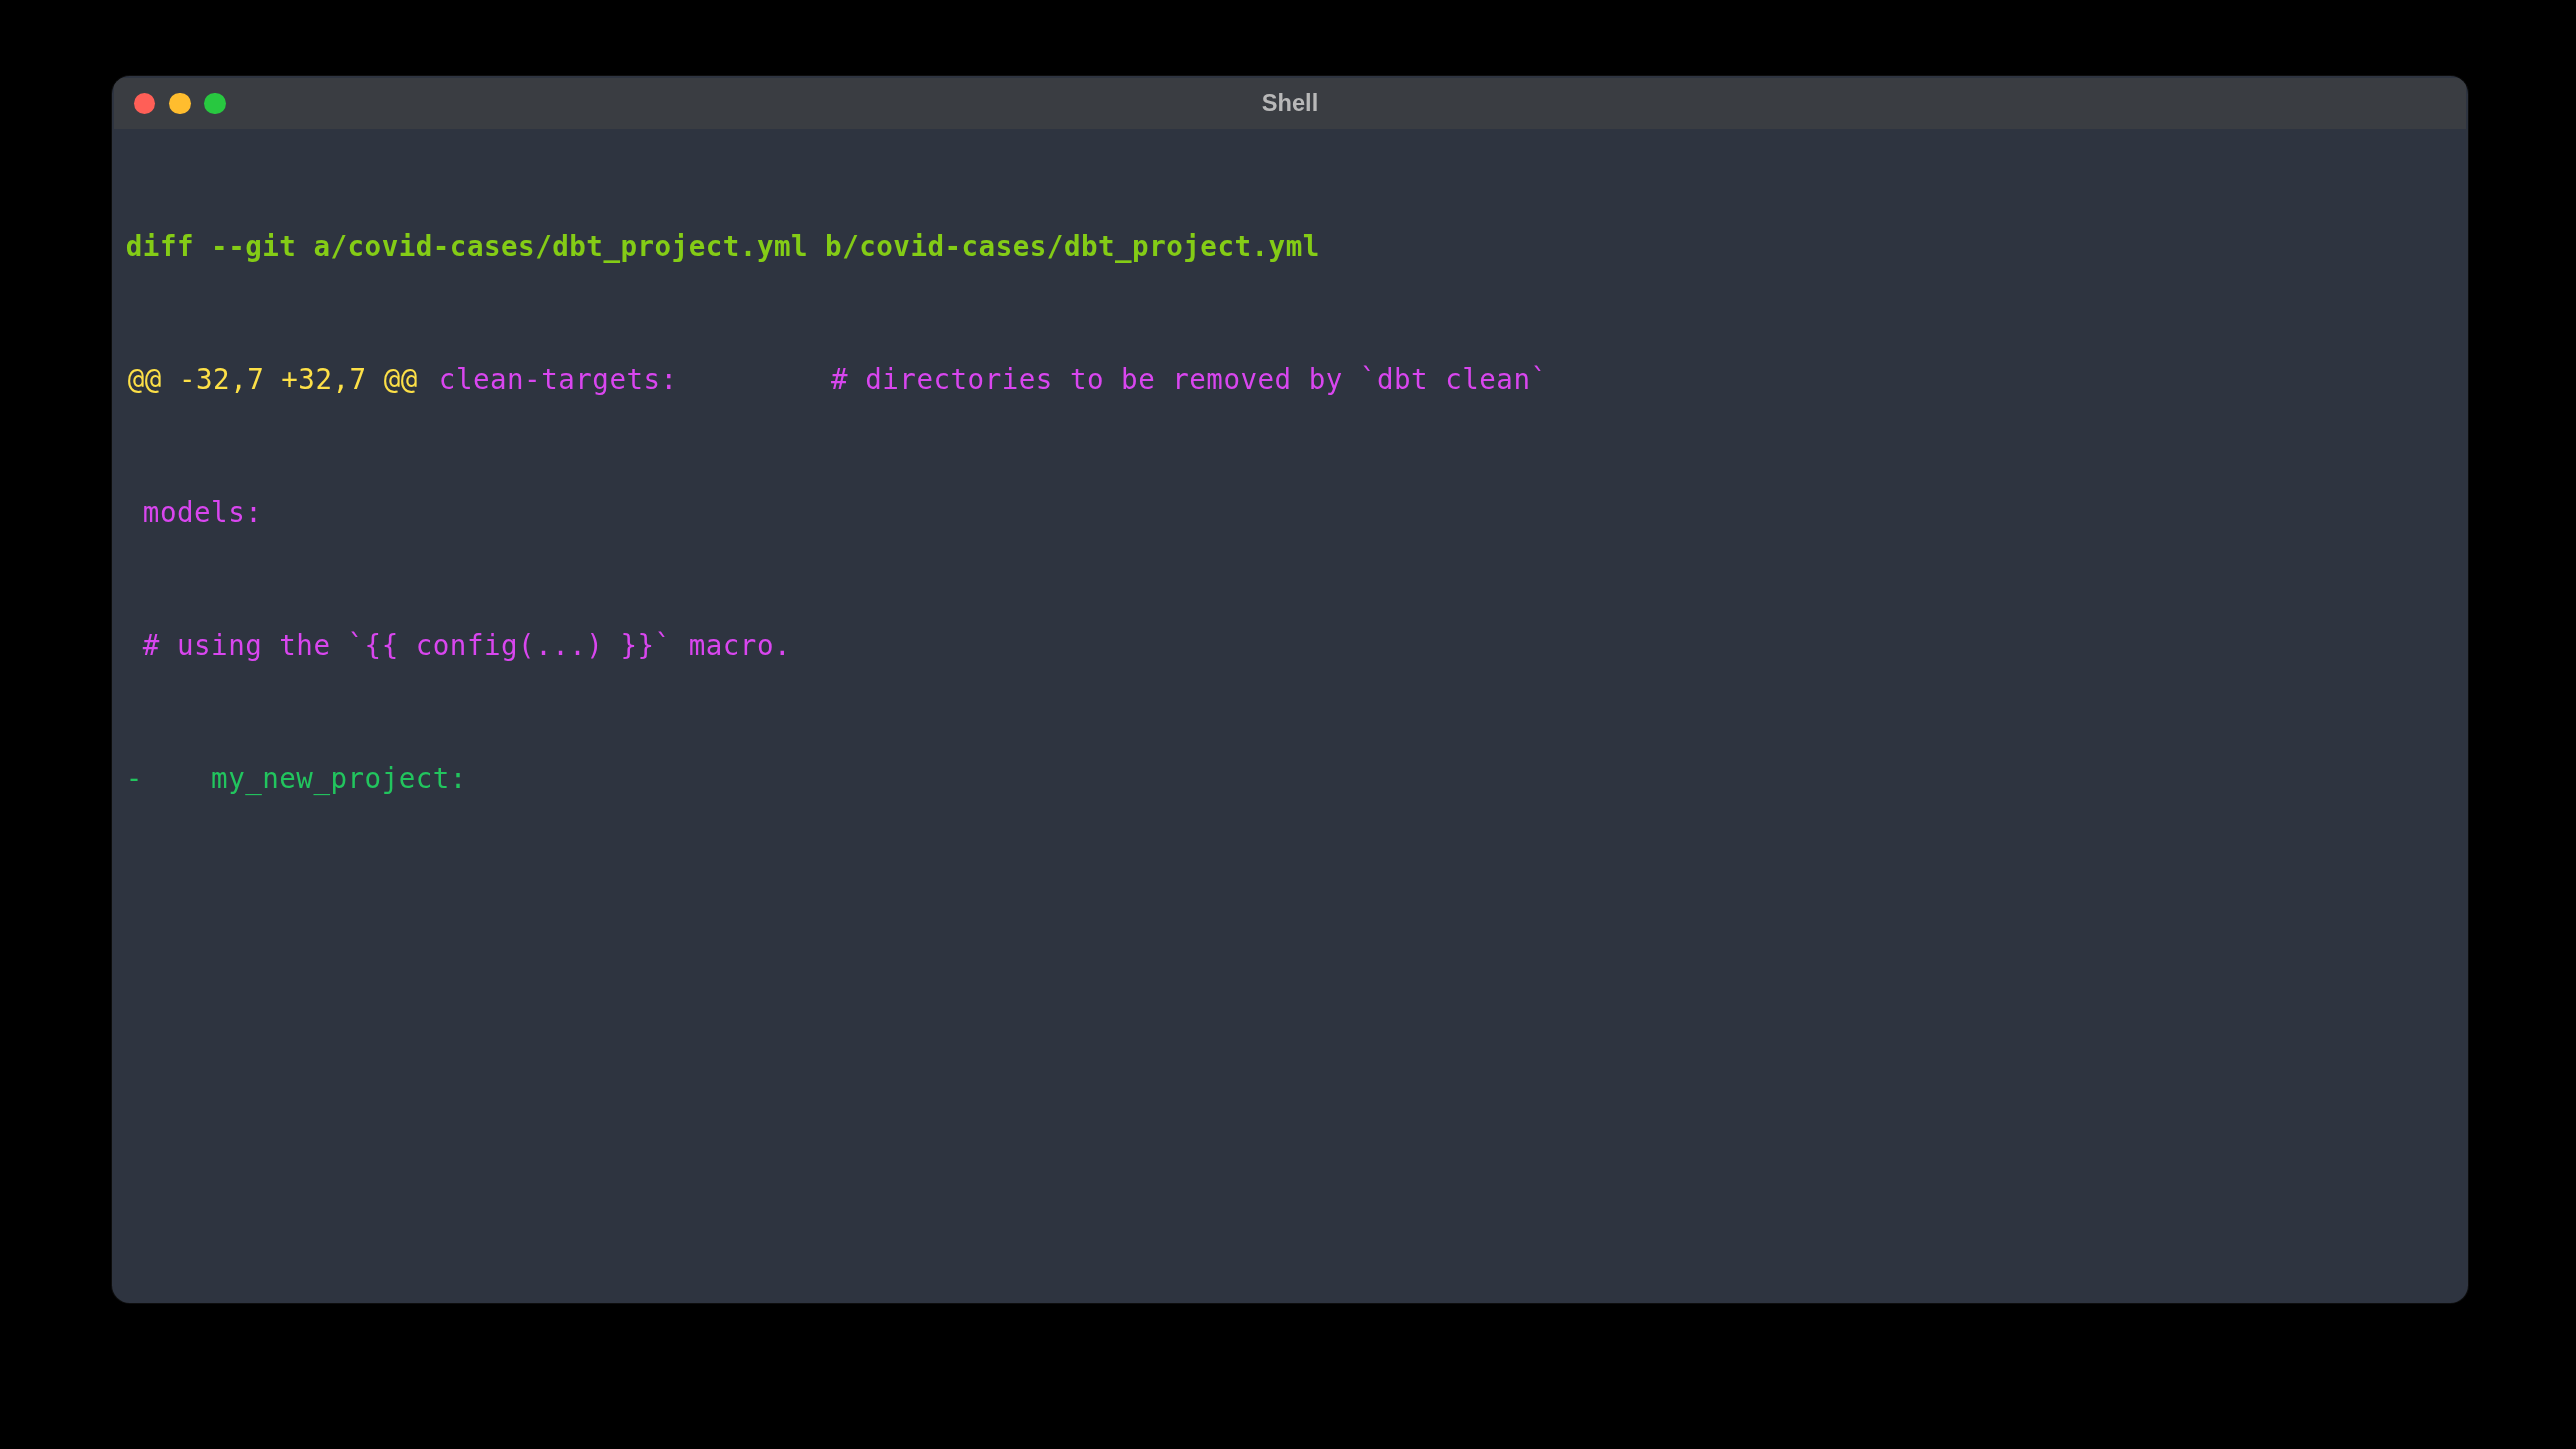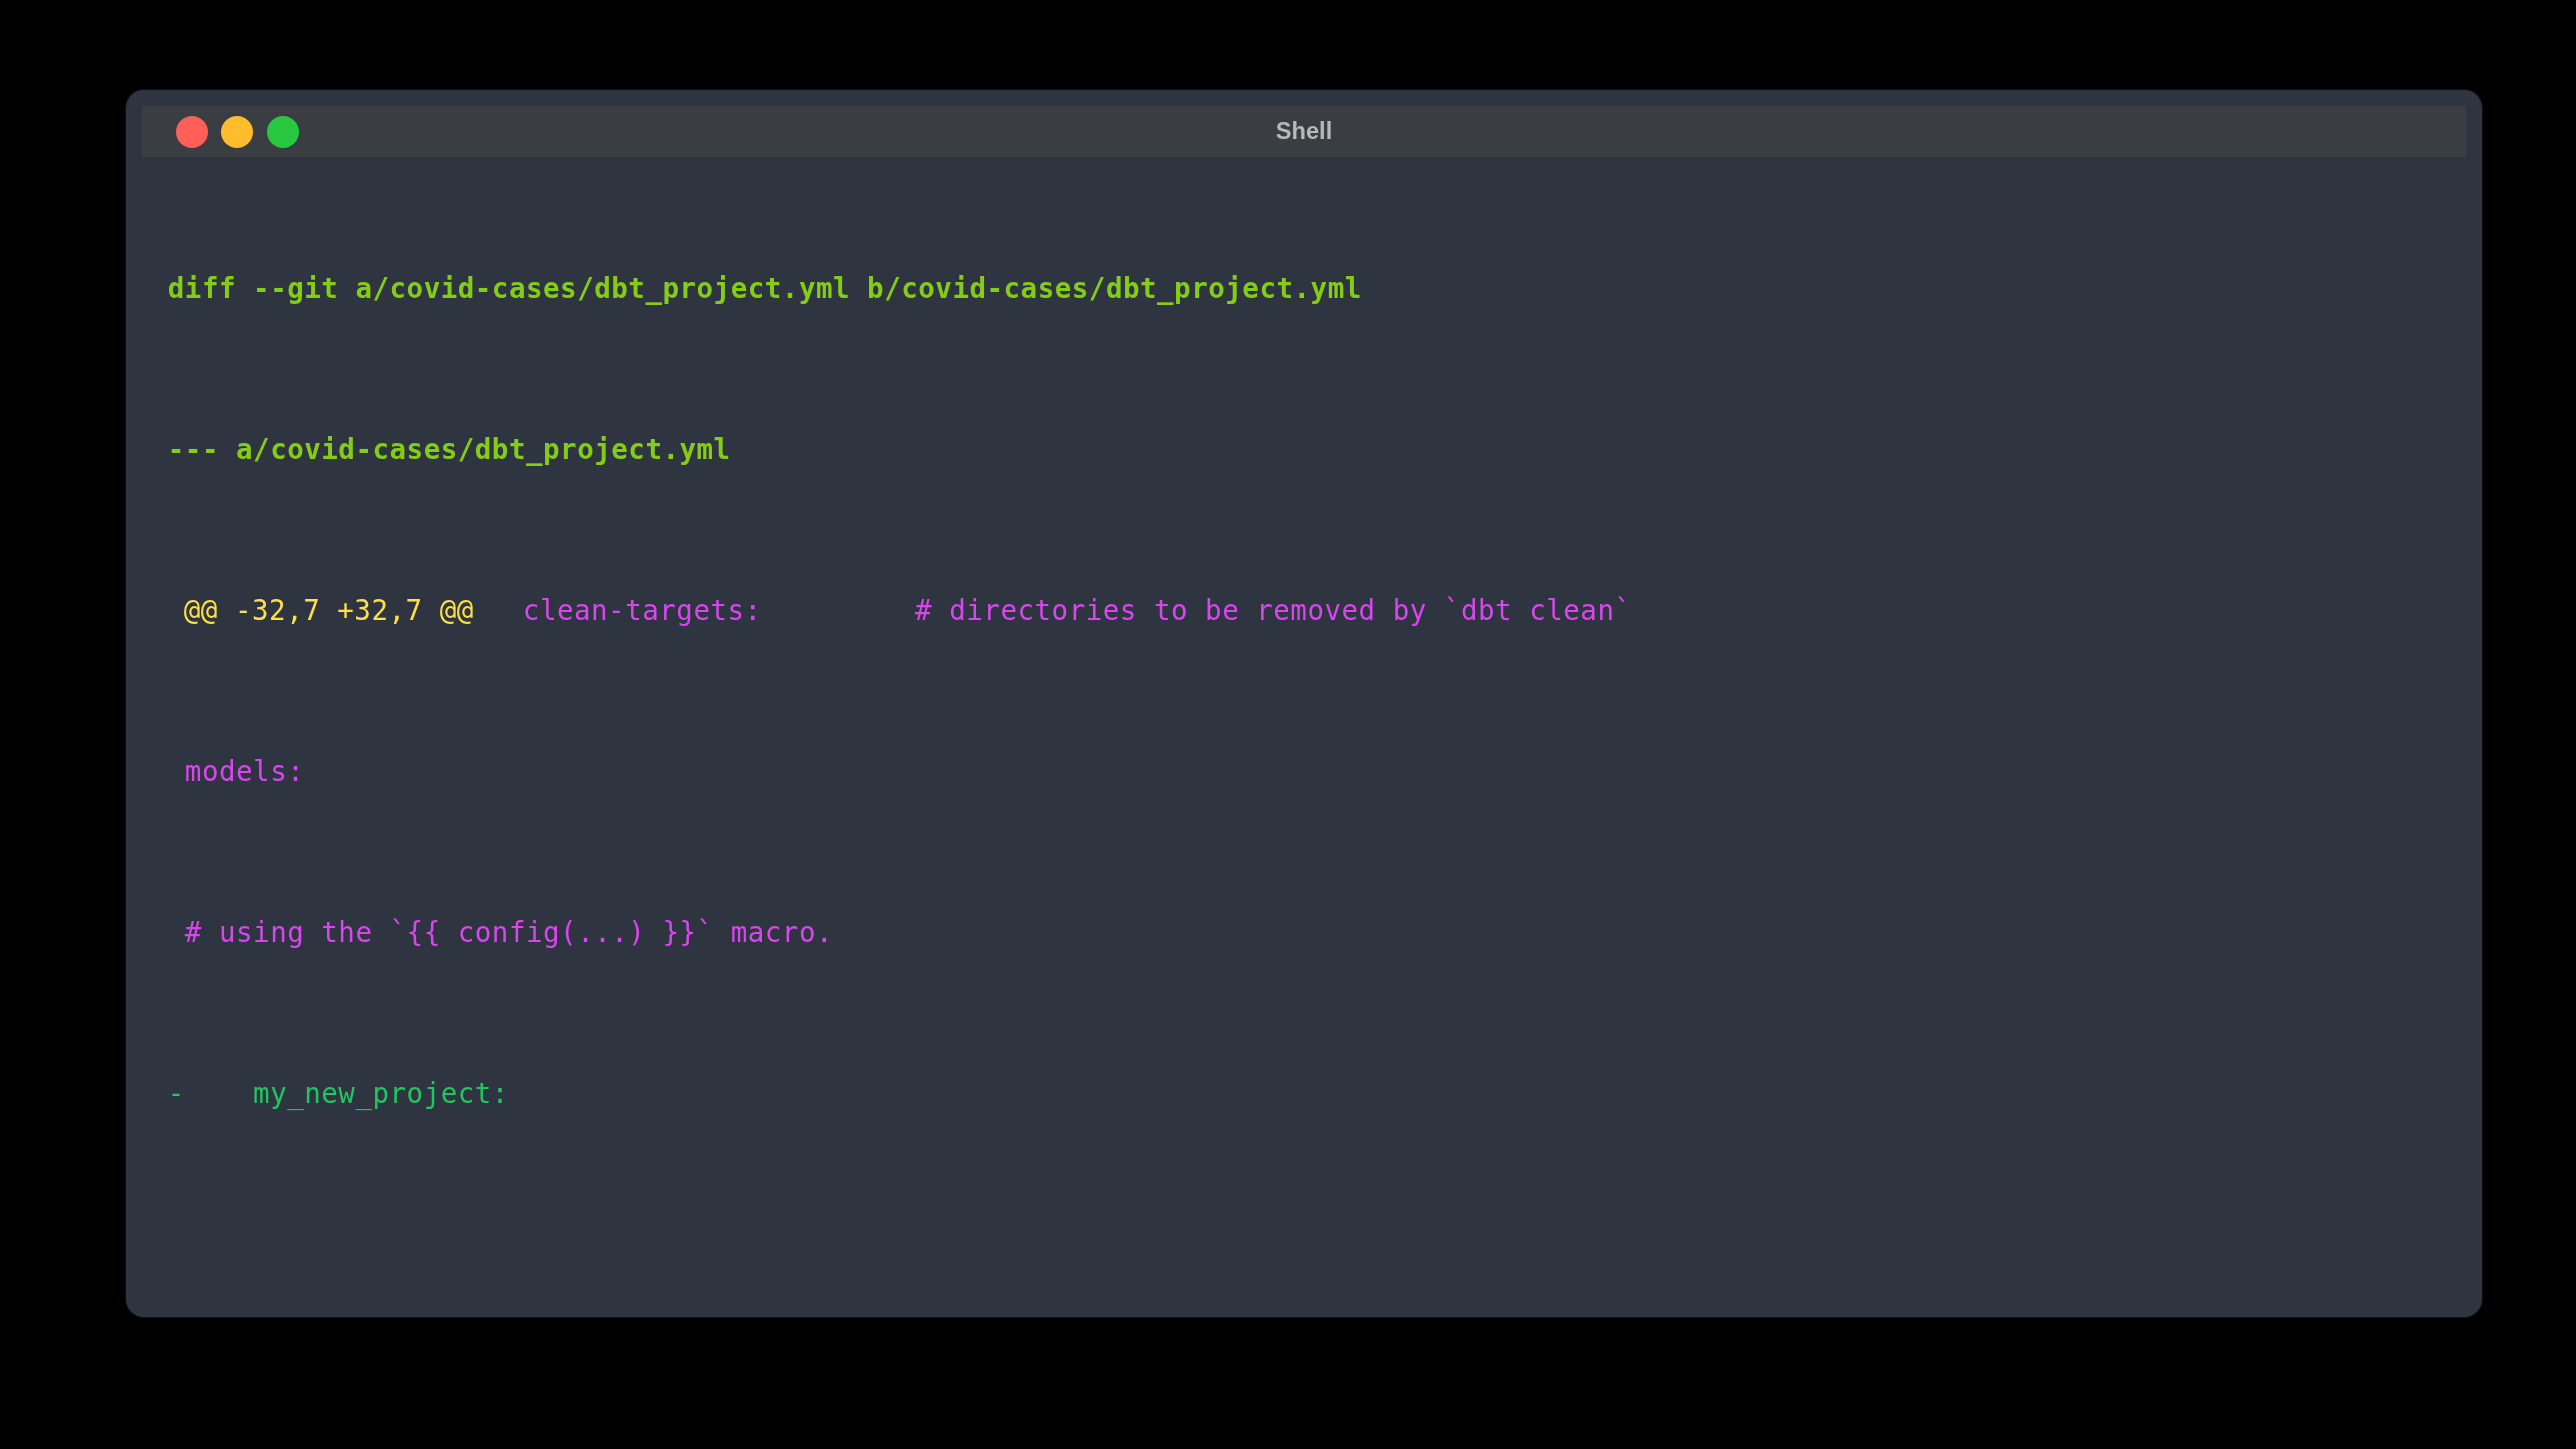--- a/index.html
+++ b/index.html
@@ -1,17 +1,17 @@
 <!DOCTYPE html>
 <html><head>
   <meta charset="utf-8">
   <style>
     * {
       margin: 0;
-      padding: 16px;
+      padding: 2px;
       box-sizing: border-box;
     }
     body {
       background: #000000;
       width: 2576px;
       height: 1449px;
       display: flex;
       align-items: flex-start;
       justify-content: center;
       padding-top: 74px;
@@ -87,21 +87,20 @@
   <div class="titlebar">
     <div class="traffic-lights">
       <div class="traffic-light tl-close"></div>
       <div class="traffic-light tl-min"></div>
       <div class="traffic-light tl-max"></div>
     </div>
     <div class="title">Shell</div>
   </div>
   <div class="terminal-content">
     <div class="line bold-white">diff --git a/covid-cases/dbt_project.yml b/covid-cases/dbt_project.yml</div>
-    <div class="line bold-white">--- a/covid-cases/dbt_project.yml</div>
     <div class="line"><span class="hunk">@@ -32,7 +32,7 @@</span><span class="context"> clean-targets:         # directories to be removed by `dbt clean`</span></div>
     <div class="line context"> models:</div>
     <div class="line context"> # using the `{{ config(...) }}` macro.</div>
     <div class="line removed">-    my_new_project:</div>
     
     
     
     
     
     

